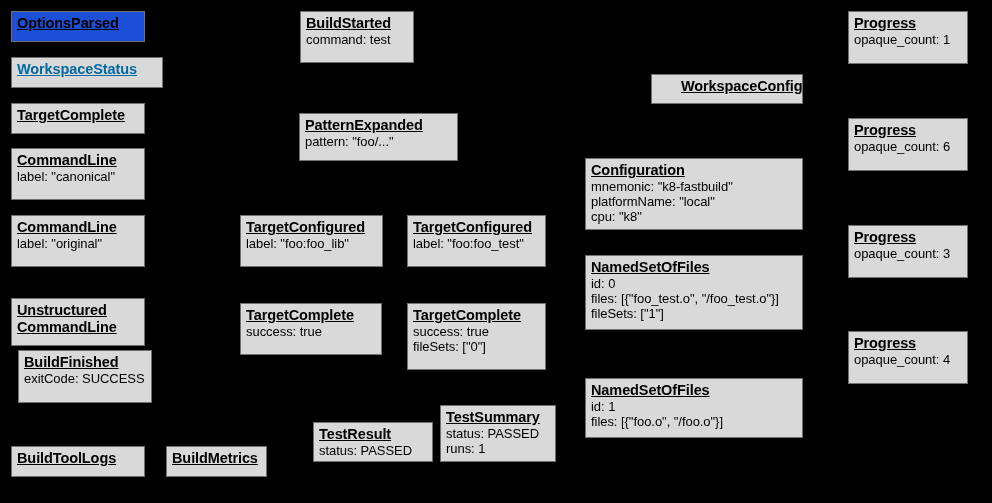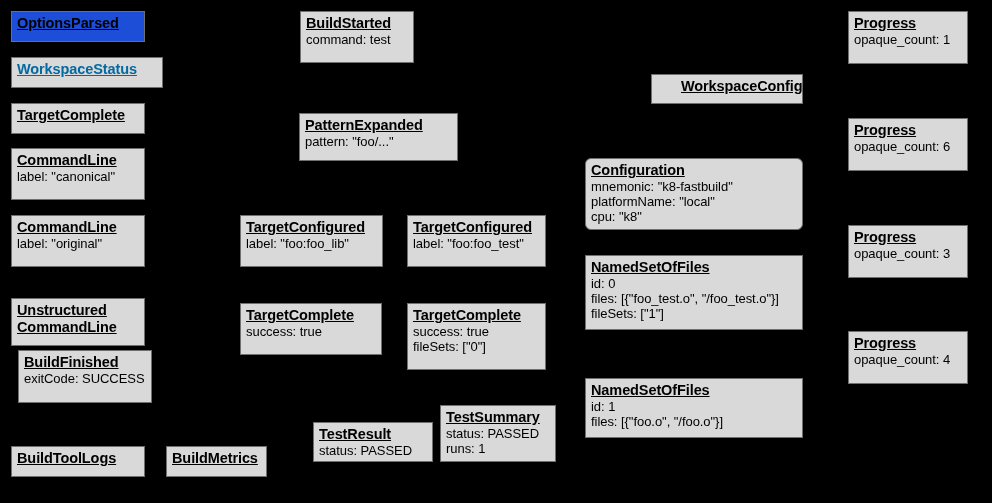--- a/index.html
+++ b/index.html
@@ -170,21 +170,21 @@
       <div class="node-fields">
         <div class="node-field">status: PASSED</div>
         <div class="node-field">runs: 1</div>
       </div>
     </div>
     <div class="node" style="left: 651px; top: 74px; width: 152px; height: 30px; background: rgb(217, 217, 217); border-color: rgb(111, 111, 111); color: rgb(0, 0, 0); padding-left: 29px;">
       <div class="title-wrap">
         <span class="node-title">WorkspaceConfig</span>
       </div>
     </div>
-    <div class="node" style="left: 585px; top: 158px; width: 218px; height: 72px; background: rgb(217, 217, 217); border-color: rgb(111, 111, 111); color: rgb(0, 0, 0); border-radius: 6px;">
+    <div class="node" style="left: 585px; top: 158px; width: 218px; height: 72px; background: rgb(217, 217, 217); border-color: rgb(111, 111, 111); color: rgb(0, 0, 0);">
       <div class="title-wrap">
         <span class="node-title">Configuration</span>
       </div>
       <div class="node-fields">
         <div class="node-field">mnemonic: "k8-fastbuild"</div>
         <div class="node-field">platformName: "local"</div>
         <div class="node-field">cpu: "k8"</div>
       </div>
     </div>
     <div class="node" style="left: 585px; top: 255px; width: 218px; height: 75px; background: rgb(217, 217, 217); border-color: rgb(111, 111, 111); color: rgb(0, 0, 0);">

